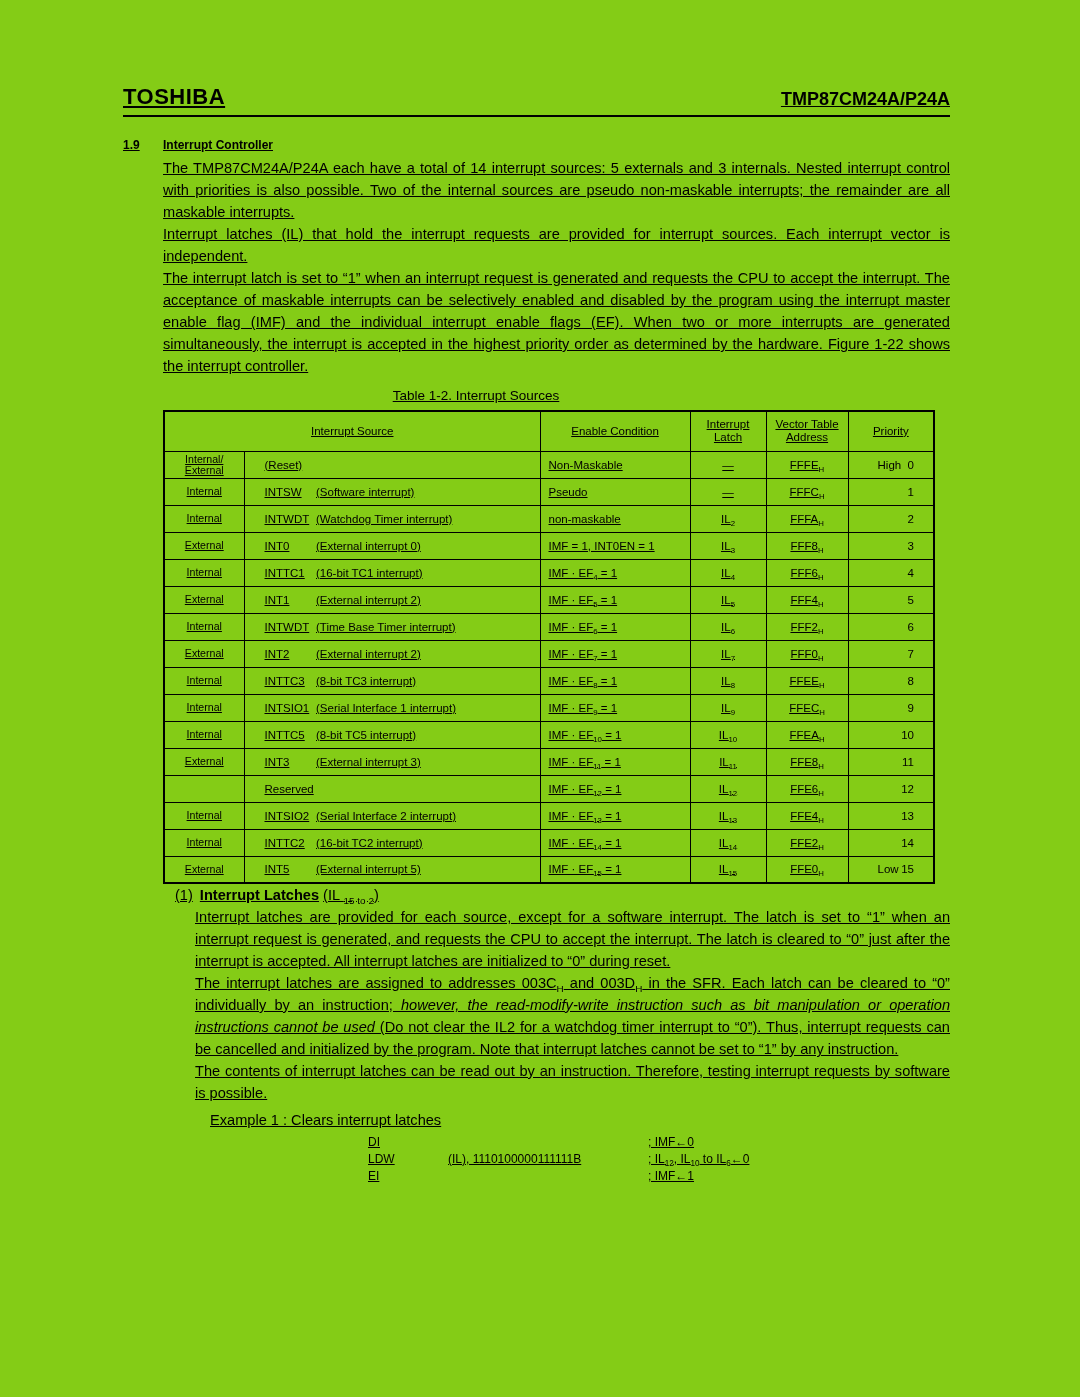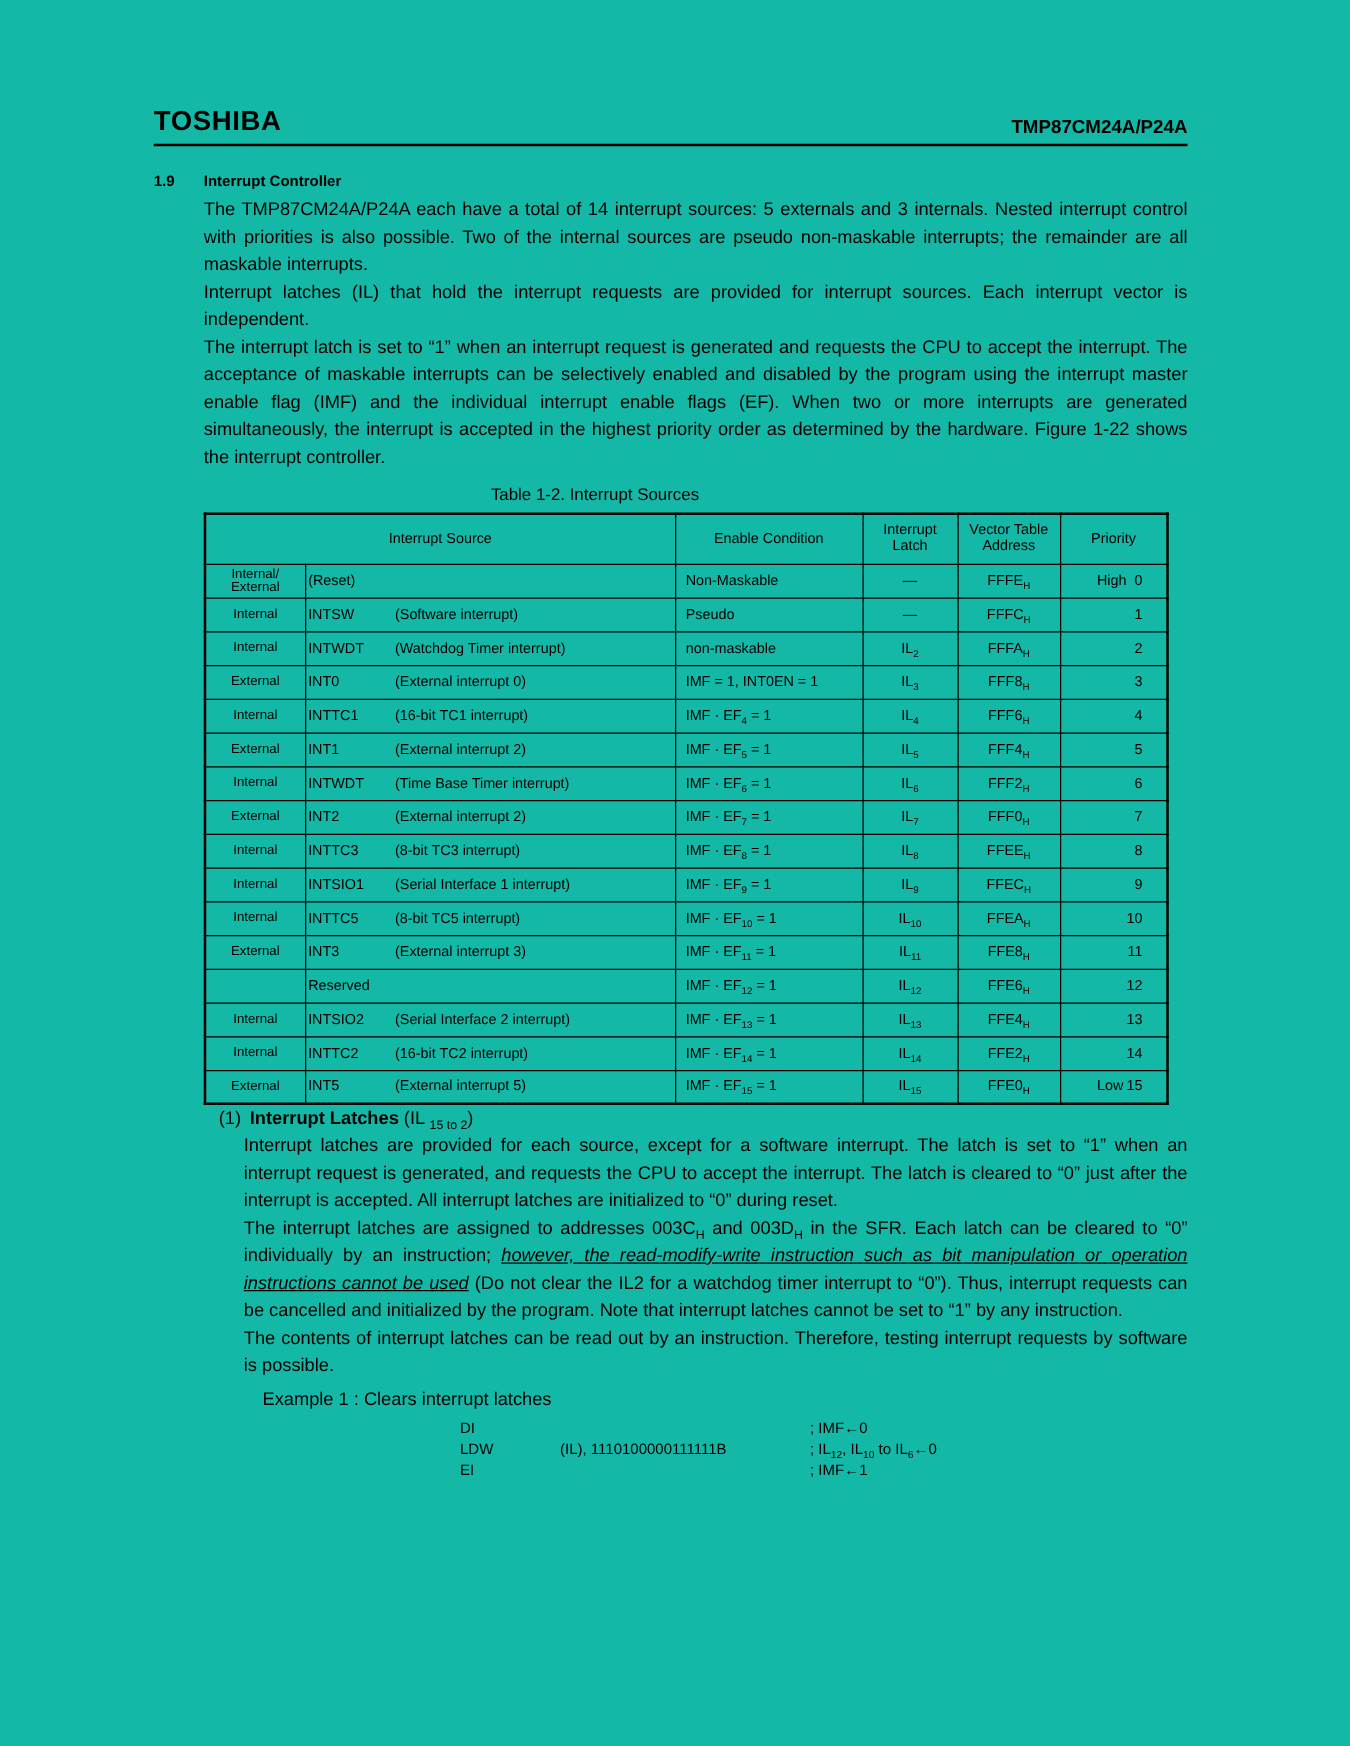--- a/index.html
+++ b/index.html
@@ -1,47 +1,47 @@
 <!DOCTYPE html>
 <html><head>
 <meta charset="utf-8">
 <style>
   * { margin:0; padding:0; box-sizing:border-box; }
   html,body { background:#e8e8e8; }
   body { font-family:"Liberation Sans","DejaVu Sans",sans-serif; color:#000; }
   .page {
-    width:1080px; height:1397px; background:#14b8a6; position:relative;
-    padding:84px 130px 0 123px; overflow:hidden; margin:0 auto;
+    width:1080px; height:1397px; background:#84cc16; position:relative;
+    padding:84px 130px 0 123px; overflow:hidden; margin:0 auto;text-decoration:underline;
   }
   sub { font-size:.68em; line-height:0; }
 
   
   .page-header { display:flex; justify-content:space-between; align-items:flex-end; }
   .brand { font-size:22px; font-weight:bold; letter-spacing:.5px; }
-  .part  { font-size:15px; font-weight:bold; }
+  .part  { font-size:18px; font-weight:bold; }
   .header-rule { border-bottom:2px solid #000; margin-top:5px; }
 
   
   .section-heading { margin-top:21px; display:flex; font-weight:bold; font-size:12px; }
   .sec-num { width:40px; flex:0 0 40px; }
 
   
   .body-col { margin-left:40px; margin-top:5px; }
   .para { font-size:14.6px; line-height:22px; text-align:justify; }
   .em-underline { font-style:italic; text-decoration:underline; }
 
   
   .table-block { width:626px; margin-top:11px; }
   .table-caption { text-align:center; font-size:13.5px; margin-bottom:7px; }
   table.int-table { border-collapse:collapse; width:100%; table-layout:fixed; border:2px solid #000; }
   .int-table th, .int-table td { border:1px solid #000; font-size:11.5px; font-weight:normal; overflow:hidden; }
   .int-table th { text-align:center; height:40px; line-height:13px; vertical-align:middle; }
   .int-table td { height:27px; vertical-align:middle; }
   td.c-io { text-align:center; font-size:10.6px; line-height:11px; }
-  td.c-name { padding-left:2px; border-right:0;margin-top:21px; }
+  td.c-name { padding-left:20px; border-right:0;margin-top:21px; }
   td.c-desc { border-left:0; }
   td.c-enable { padding-left:8px; }
   td.c-latch, td.c-vector { text-align:center; }
   td.c-priority { padding:0 19px 0 29px; }
   td.c-priority .p-label { float:left; }
   td.c-priority .p-num   { float:right; }
 
   
   .subsection { margin-left:12px; }
   .sub-heading { font-size:14.6px; line-height:22px; }

